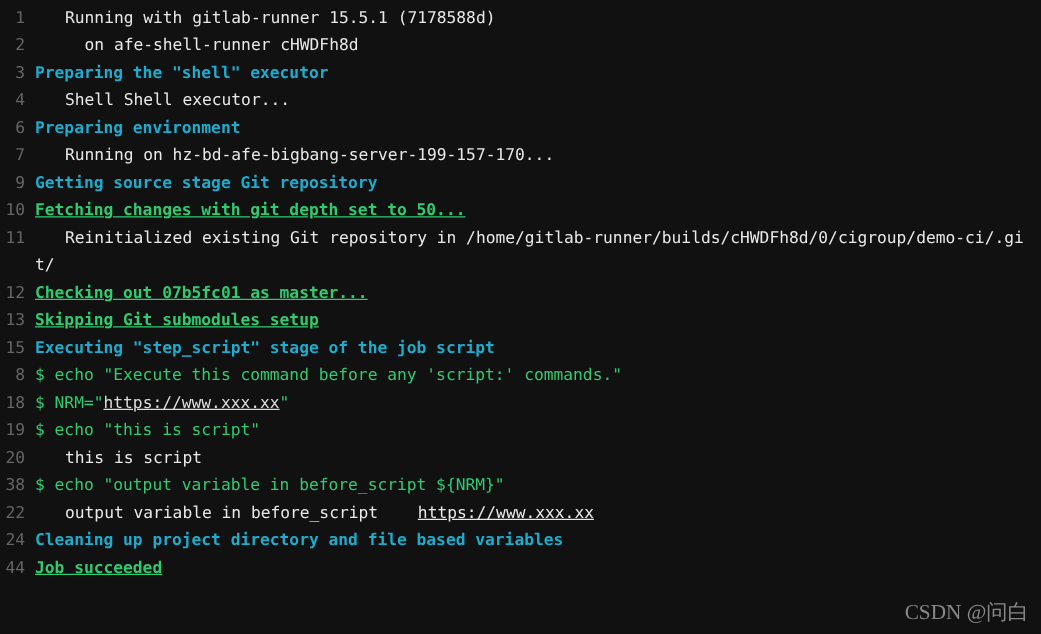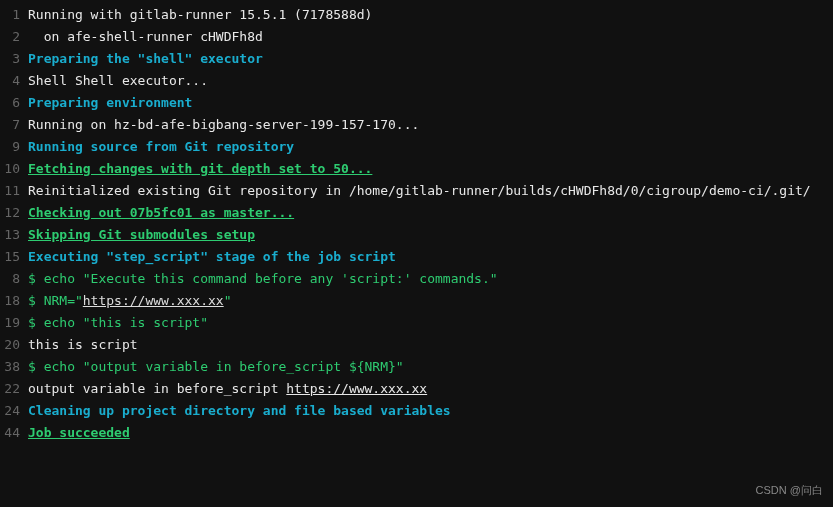--- a/index.html
+++ b/index.html
@@ -27,46 +27,46 @@
       color: #666;
       padding-right: 8px;
       flex-shrink: 0;
       user-select: none;
     }
     .line-content {
       flex: 1;
       white-space: pre-wrap;
       word-break: break-all;
     }
-    .c-white { color: #e8e8e8; }
+    .c-white { color: #e8e8e8; margin-left: 24px; }
     .c-cyan { color: #1aadce; font-weight: bold; }
     .c-green { color: #2ecc71; font-weight: bold; text-decoration: underline; }
     .c-green-cmd { color: #2ecc71; }
     .link { text-decoration: underline; color: inherit; }
     .link-white { text-decoration: underline; color: #e8e8e8; }
     .watermark {
       position: absolute;
       bottom: 6px;
       right: 10px;
-      font-size: 11px;
+      font-size: 17px;
       color: #888;
-      font-family: Liberation Sans, sans-serif;
+      font-family: Liberation Serif, serif;
     }
   </style>
 </head>
 <body>
 
 <div class="log-container" id="log-root">
     <div class="log-line"><span class="line-num">1</span><span class="line-content"><span class="c-white">Running with gitlab-runner 15.5.1 (7178588d)</span></span></div>
     <div class="log-line"><span class="line-num">2</span><span class="line-content"><span class="c-white">  on afe-shell-runner cHWDFh8d</span></span></div>
     <div class="log-line"><span class="line-num">3</span><span class="line-content"><span class="c-cyan">Preparing the "shell" executor</span></span></div>
     <div class="log-line"><span class="line-num">4</span><span class="line-content"><span class="c-white">Shell Shell executor...</span></span></div>
     <div class="log-line"><span class="line-num">6</span><span class="line-content"><span class="c-cyan">Preparing environment</span></span></div>
     <div class="log-line"><span class="line-num">7</span><span class="line-content"><span class="c-white">Running on hz-bd-afe-bigbang-server-199-157-170...</span></span></div>
-    <div class="log-line"><span class="line-num">9</span><span class="line-content"><span class="c-cyan">Running source from Git repository</span></span></div>
+    <div class="log-line"><span class="line-num">9</span><span class="line-content"><span class="c-cyan">Getting source stage Git repository</span></span></div>
     <div class="log-line"><span class="line-num">10</span><span class="line-content"><span class="c-green">Fetching changes with git depth set to 50...</span></span></div>
     <div class="log-line"><span class="line-num">11</span><span class="line-content"><span class="c-white">Reinitialized existing Git repository in /home/gitlab-runner/builds/cHWDFh8d/0/cigroup/demo-ci/.git/</span></span></div>
     <div class="log-line"><span class="line-num">12</span><span class="line-content"><span class="c-green">Checking out 07b5fc01 as master...</span></span></div>
     <div class="log-line"><span class="line-num">13</span><span class="line-content"><span class="c-green">Skipping Git submodules setup</span></span></div>
     <div class="log-line"><span class="line-num">15</span><span class="line-content"><span class="c-cyan">Executing "step_script" stage of the job script</span></span></div>
     <div class="log-line"><span class="line-num">8</span><span class="line-content"><span class="c-green-cmd">$ echo "Execute this command before any 'script:' commands."</span></span></div>
     <div class="log-line"><span class="line-num">18</span><span class="line-content"><span class="c-green-cmd">$ NRM="</span><span class="c-green-cmd link">https://www.xxx.xx</span><span class="c-green-cmd">"</span></span></div>
     <div class="log-line"><span class="line-num">19</span><span class="line-content"><span class="c-green-cmd">$ echo "this is script"</span></span></div>
     <div class="log-line"><span class="line-num">20</span><span class="line-content"><span class="c-white">this is script</span></span></div>
     <div class="log-line"><span class="line-num">38</span><span class="line-content"><span class="c-green-cmd">$ echo "output variable in before_script ${NRM}"</span></span></div>

